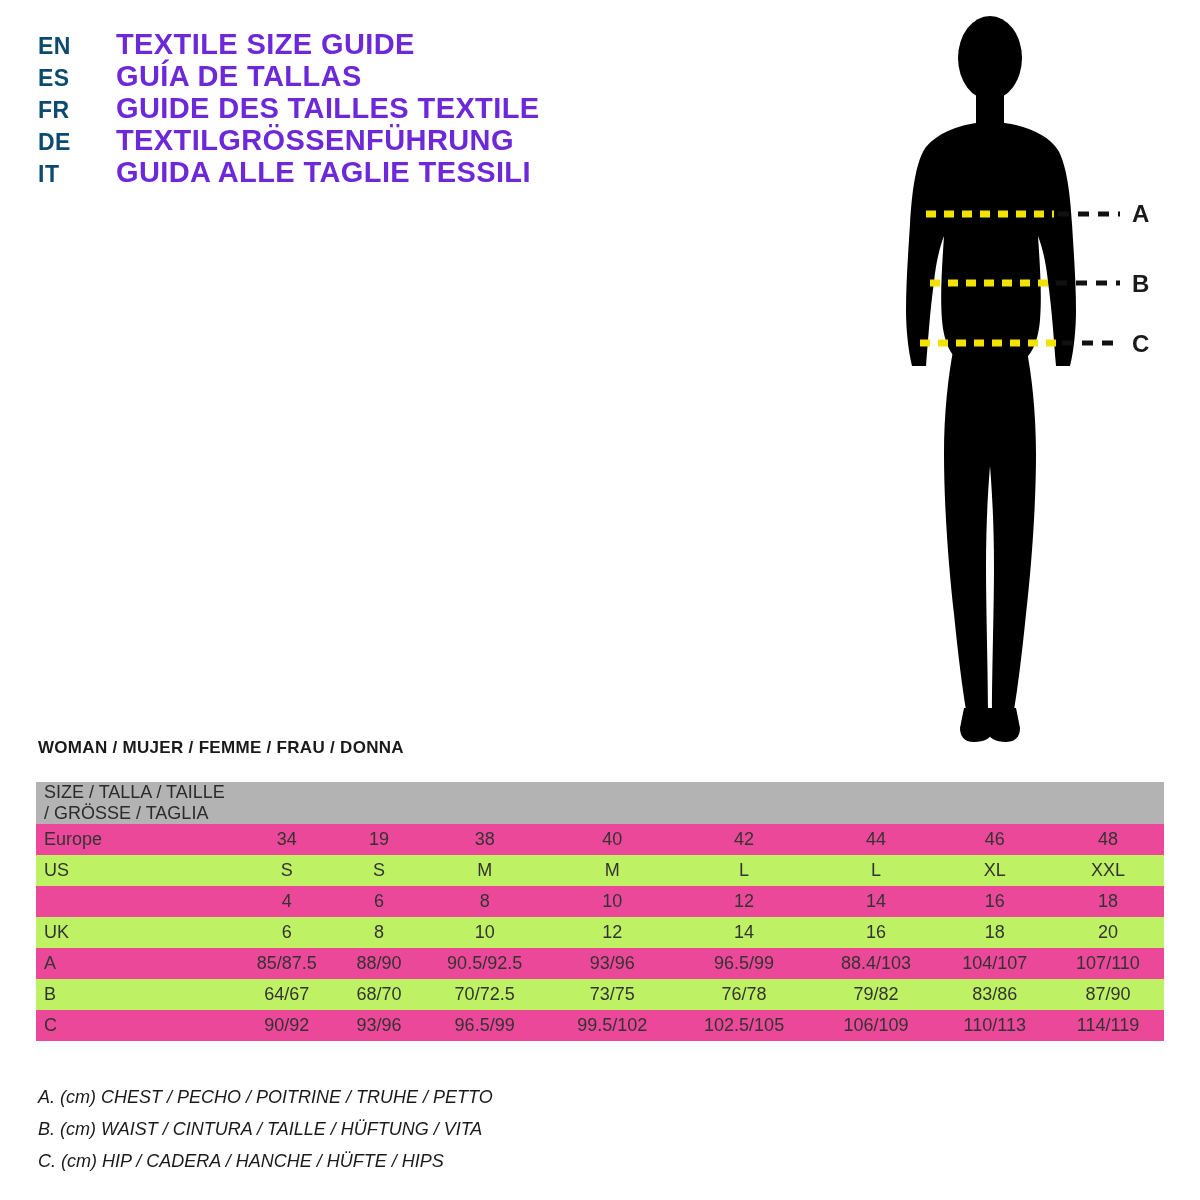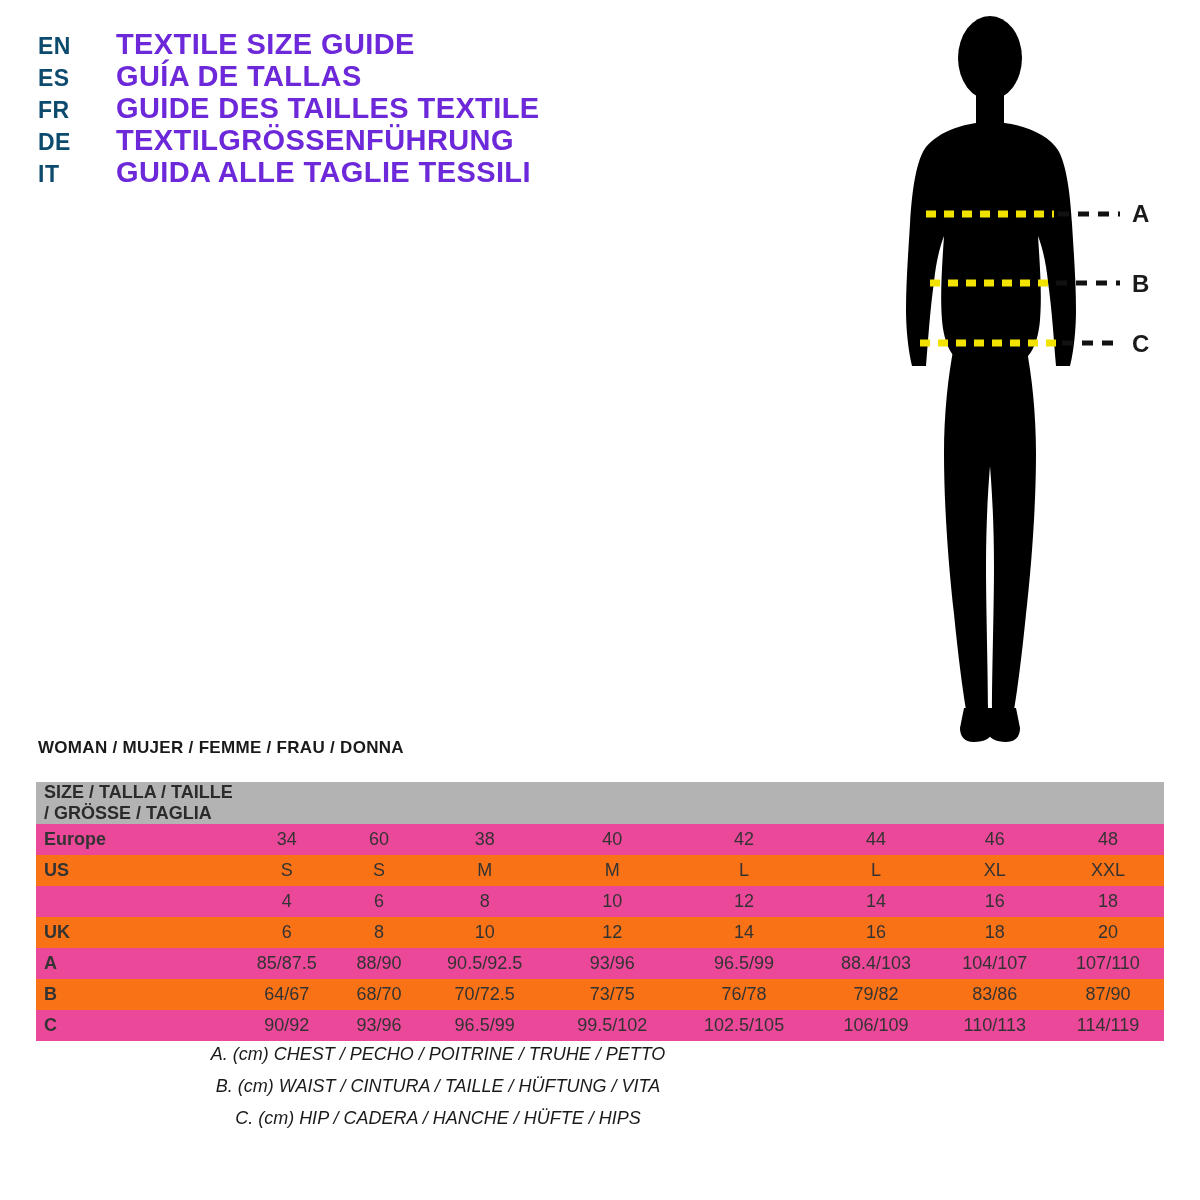--- a/index.html
+++ b/index.html
@@ -91,44 +91,42 @@
     height: 31px;
     font-weight: normal;
     text-align: center;
     vertical-align: middle;
   }
   table.size-table th.row-head,
   table.size-table td.row-head {
     text-align: left;
     padding-left: 8px;
     width: 190px;
-    font-weight: bold;
   }
   tr.header-row {
     background: #b3b3b3;
   }
   tr.header-row th {
     font-size: 18px;
     color: #2b2b2b;
   }
   tr.shade {
-    background: #f97316;
+    background: #bef264;
     border-radius: 12px;
   }
   tr.plain {
     background: #ec4899;
   }
 
   
   .footnotes {
     position: absolute;
     left: 38px;
-    top: 1038px;
+    top: 1081px;
     width: 800px;
-    text-align: center;
   }
   .footnote {
     font-size: 18px;
     font-style: italic;
     color: #1a1a1a;
     height: 32px;
     line-height: 32px;
     white-space: nowrap;
   }
 </style>
@@ -232,21 +230,21 @@
       <th></th>
       <th></th>
       <th></th>
       <th></th>
     </tr>
   </thead>
   <tbody>
     <tr class="plain">
       <td class="row-head">Europe</td>
       <td>34</td>
-      <td>60</td>
+      <td>19</td>
       <td>38</td>
       <td>40</td>
       <td>42</td>
       <td>44</td>
       <td>46</td>
       <td>48</td>
     </tr>
     <tr class="shade">
       <td class="row-head">US</td>
       <td>S</td>

